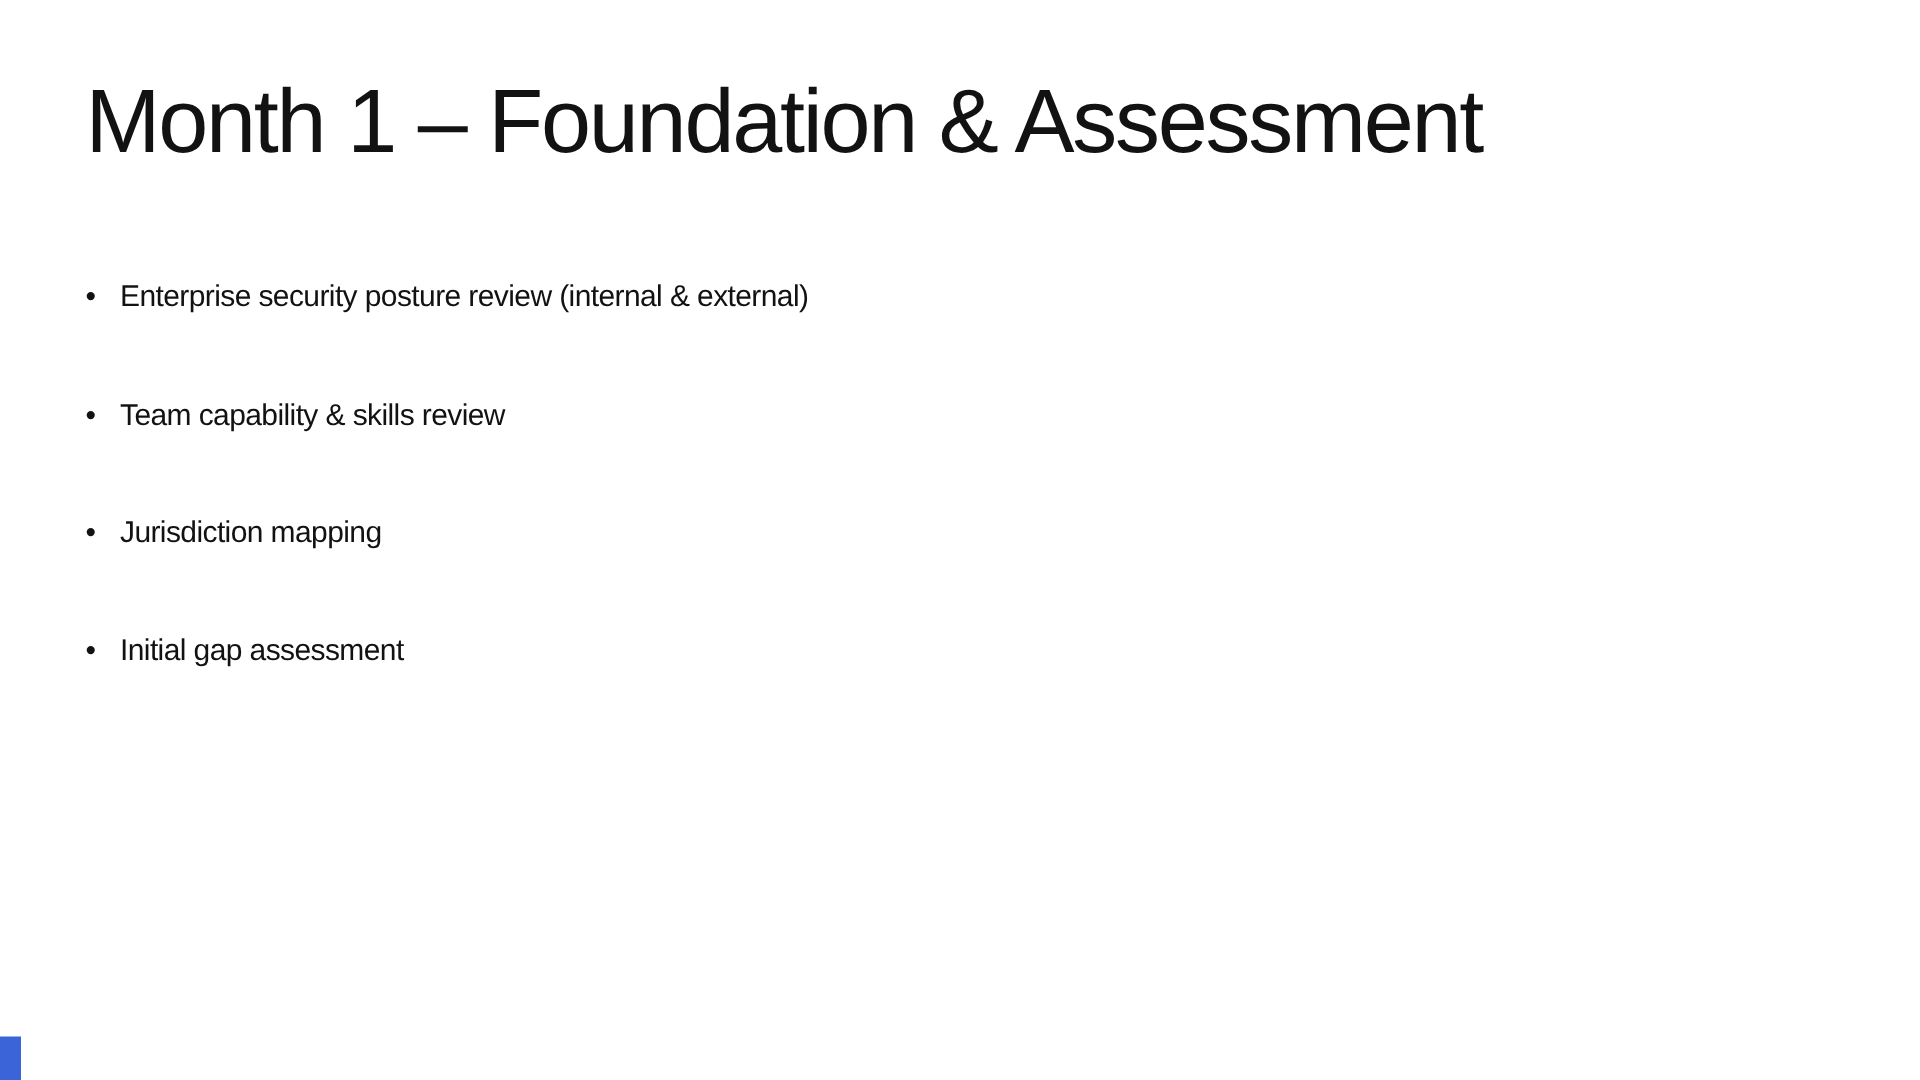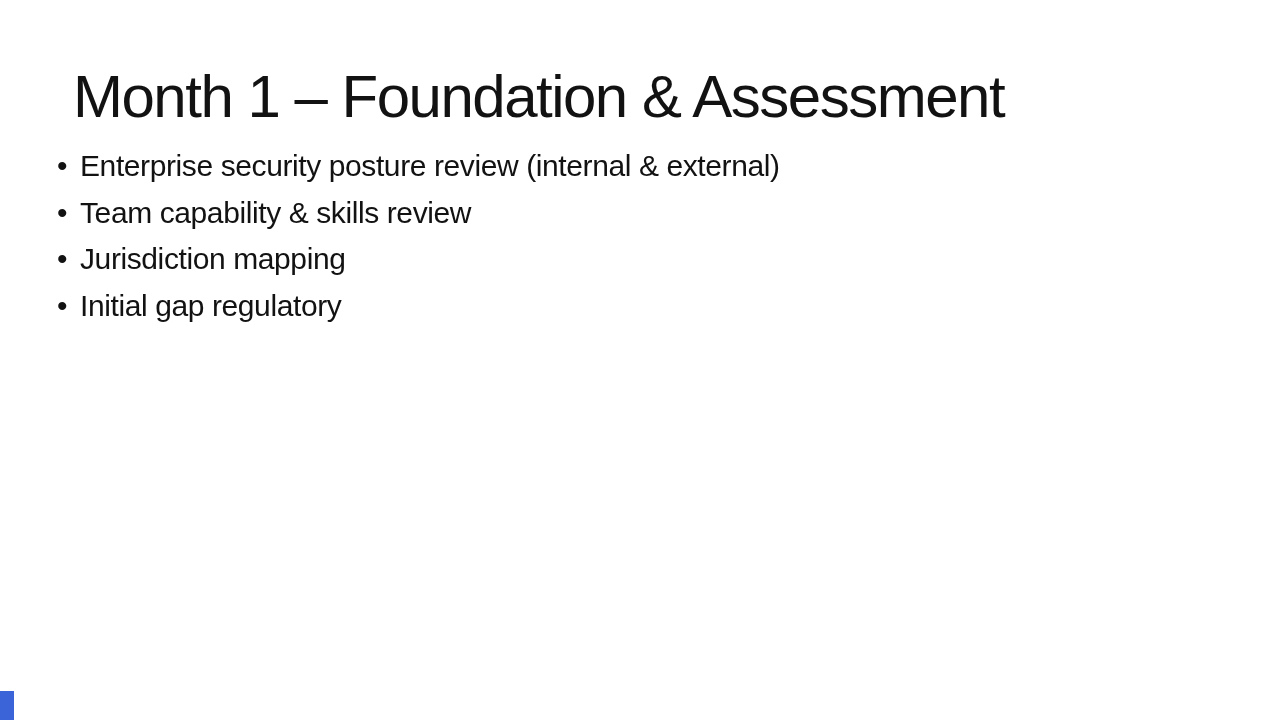--- a/index.html
+++ b/index.html
@@ -10,45 +10,46 @@
   .slide {
     position: relative;
     width: 1280px;
     height: 720px;
     background: #ffffff;
     overflow: hidden;
     font-family: "Liberation Sans", "DejaVu Sans", sans-serif;
     color: #121212;
   }
   .slide-title {
-    margin: 16px;
+    margin: 0;
     position: absolute;
     left: 57px;
     top: 48px;
     font-size: 60px;
     font-weight: 500;
     letter-spacing: -1.5px;
     line-height: 1.1;
     color: #121212;
     white-space: nowrap;
   }
   .bullet-list {
     position: absolute;
     left: 57px;
     top: 143px;
     margin: 0;
     padding: 0;
     list-style: none;
   }
   .bullet-item {
-    font-size: 30px;
+    font-size: 20px;
     line-height: 46.5px;
     letter-spacing: -0.4px;
     color: #121212;
     white-space: nowrap;
+    margin-top: 32px;
   }
   .bullet-dot {
     display: inline-block;
     width: 23px;
     color: #121212;
   }
   .accent-bar {
     position: absolute;
     left: 0;
     bottom: 0;
@@ -60,17 +61,17 @@
 </head>
 <body>
 
 <div class="slide">
   <h1 class="slide-title">Month 1 – Foundation &amp; Assessment</h1>
 
   <ul class="bullet-list" id="bullet-list">
       <li class="bullet-item"><span class="bullet-dot">•</span><span>Enterprise security posture review (internal &amp; external)</span></li>
       <li class="bullet-item"><span class="bullet-dot">•</span><span>Team capability &amp; skills review</span></li>
       <li class="bullet-item"><span class="bullet-dot">•</span><span>Jurisdiction mapping</span></li>
-      <li class="bullet-item"><span class="bullet-dot">•</span><span>Initial gap regulatory</span></li>
+      <li class="bullet-item"><span class="bullet-dot">•</span><span>Initial gap assessment</span></li>
     </ul>
 
   <div class="accent-bar" style="background: rgb(58, 100, 216);"></div>
 </div>
 
 </body></html>

